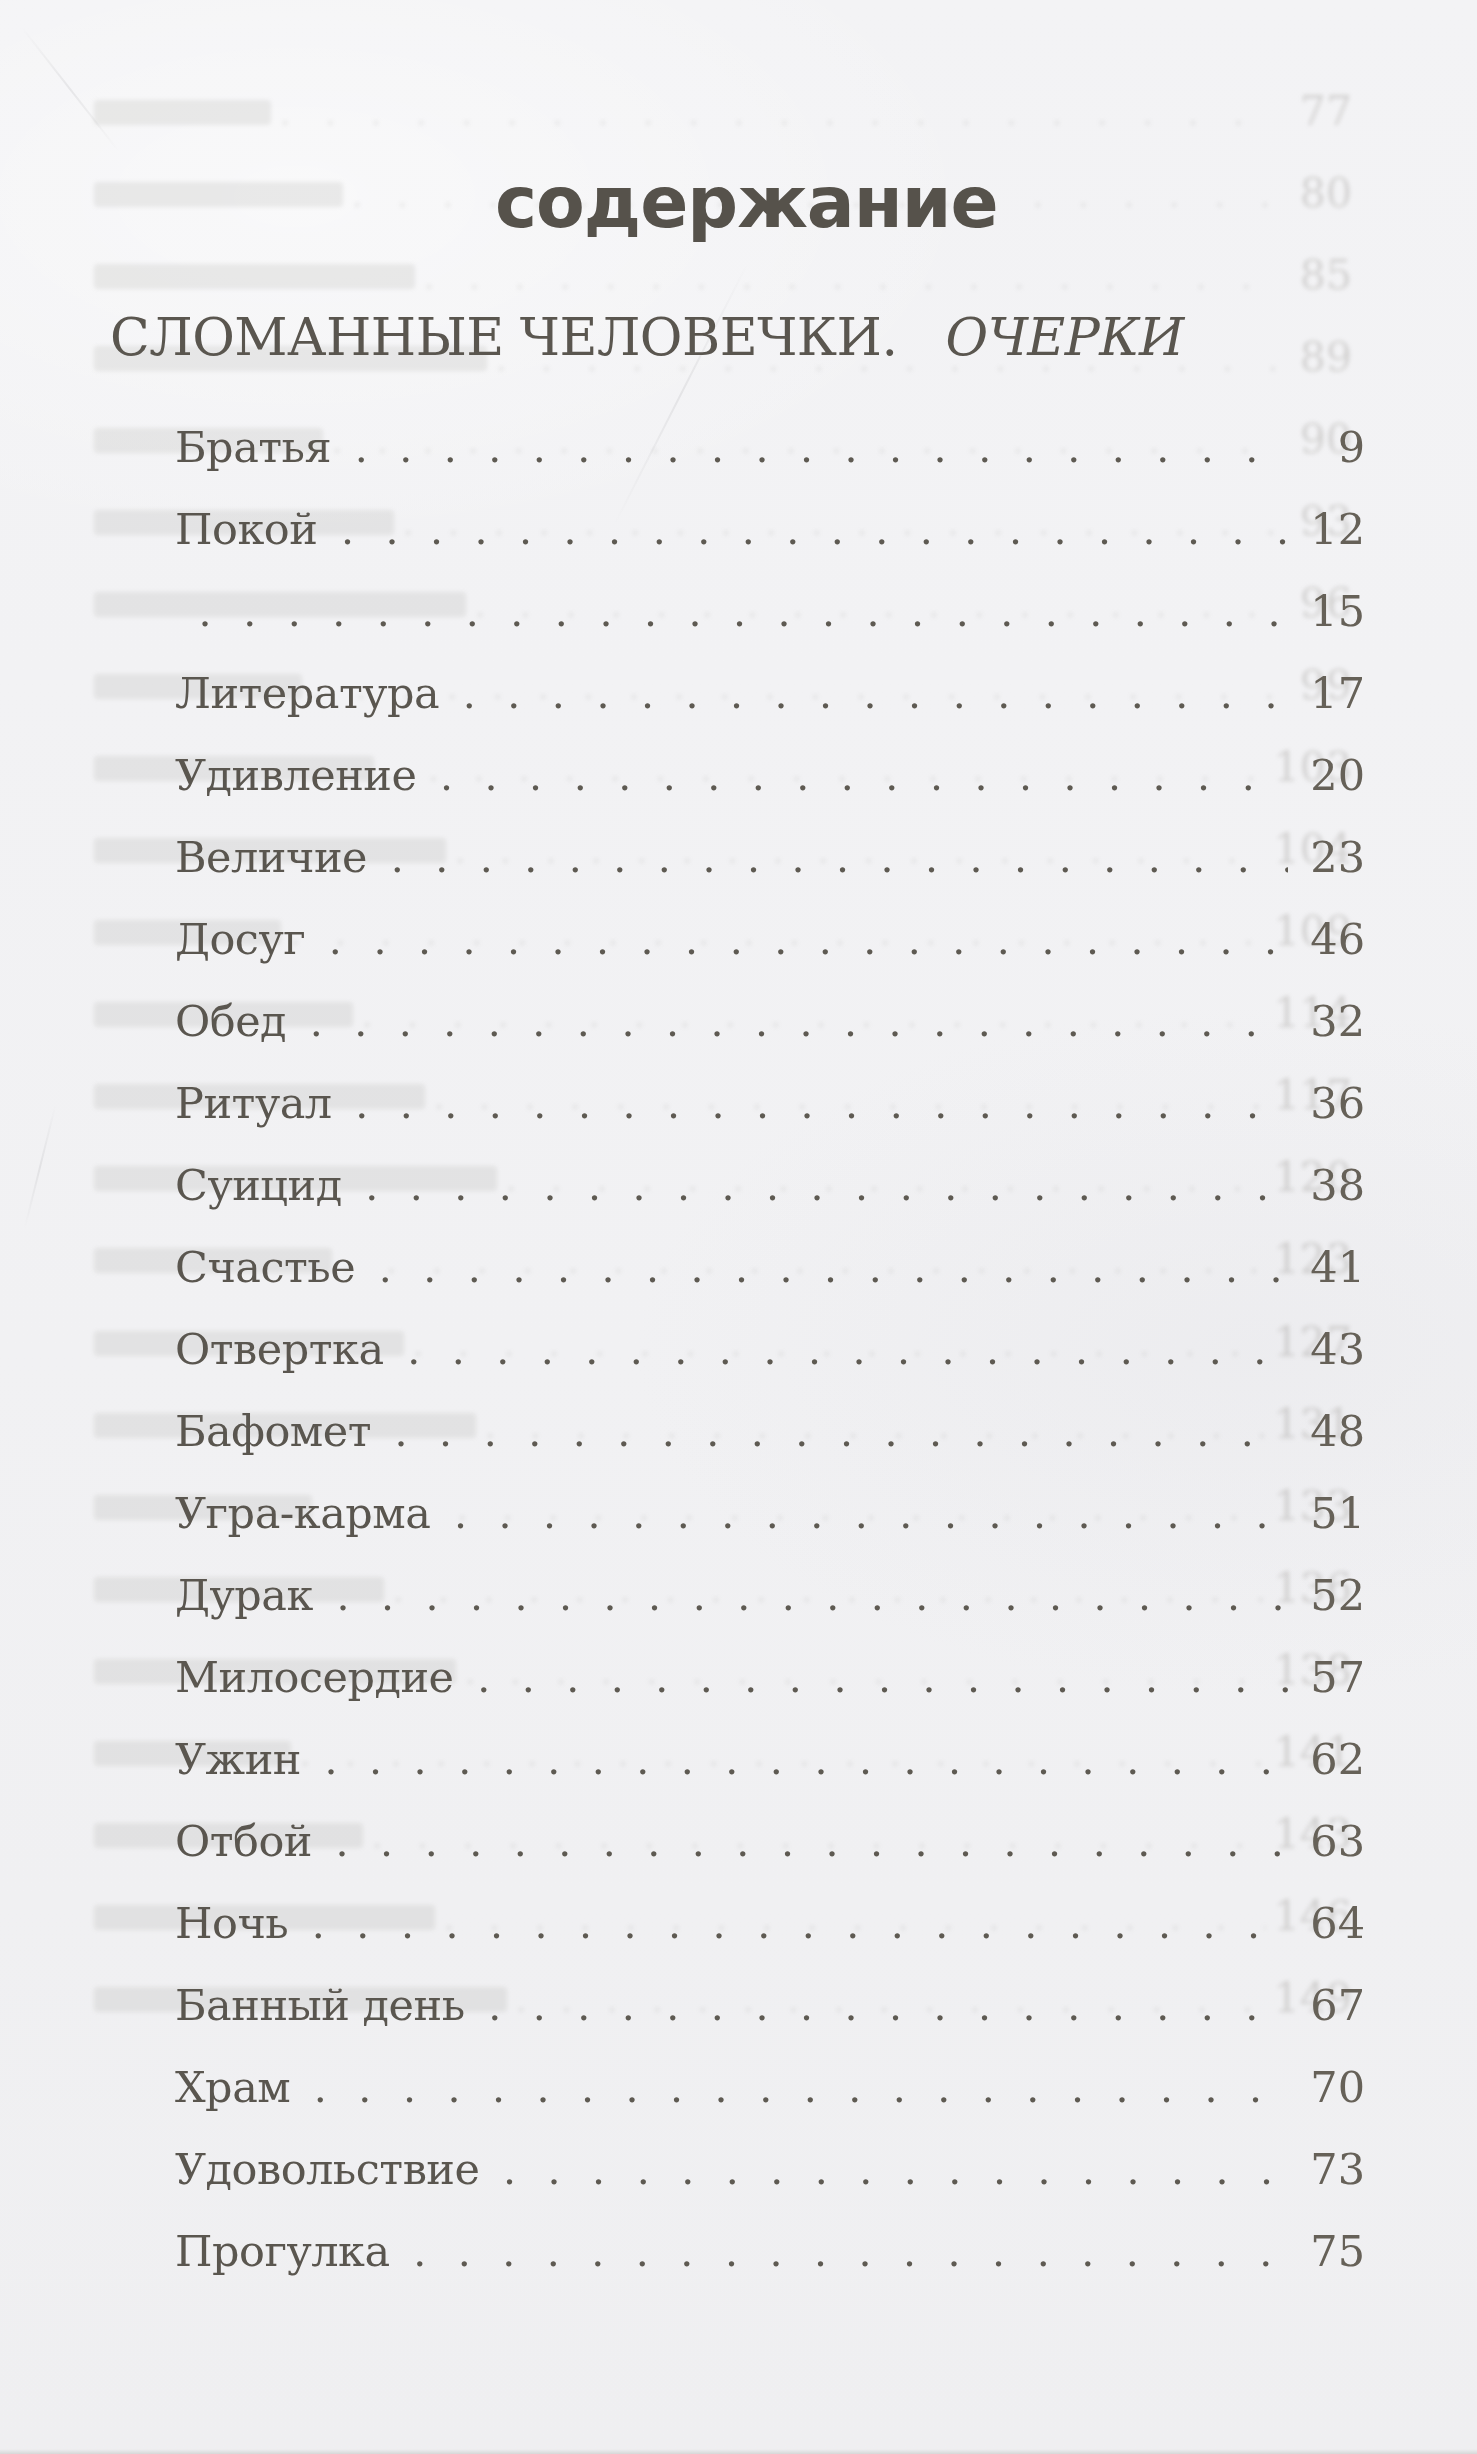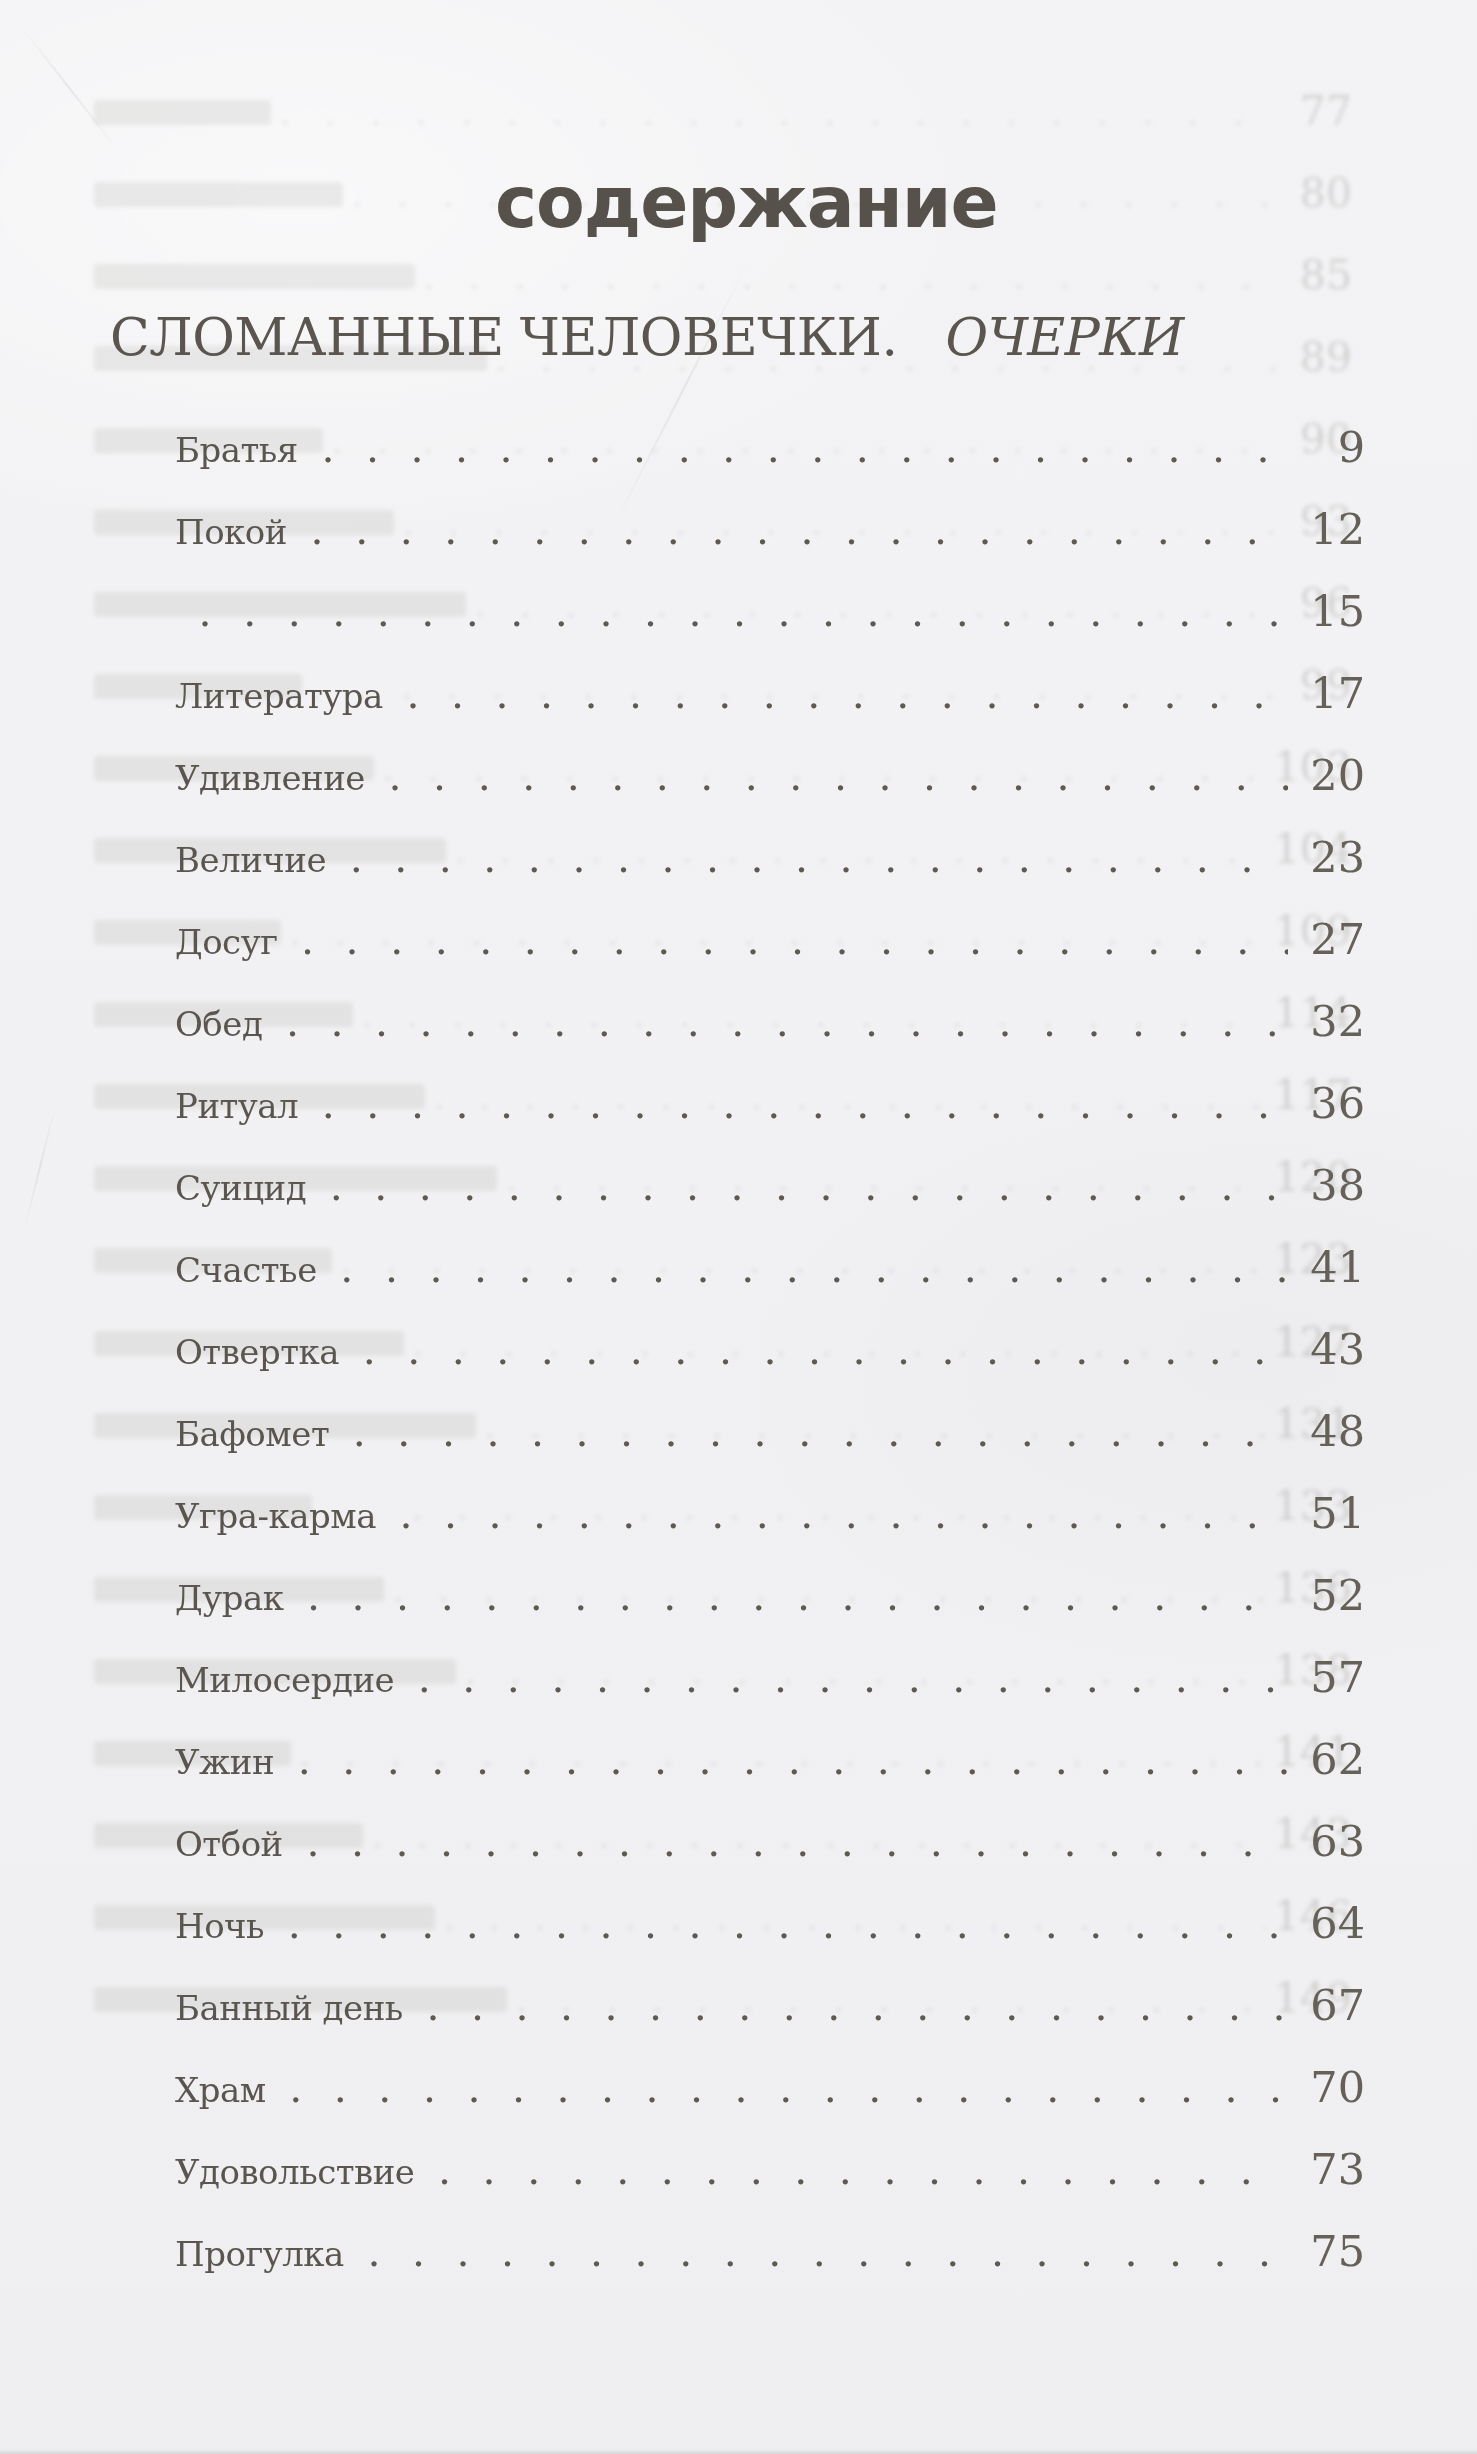--- a/index.html
+++ b/index.html
@@ -47,21 +47,21 @@
     white-space:nowrap;
   }
   .heading .hsub{font-style:italic;}
   .toc{
     position:absolute;left:175px;right:113px;top:406px;
   }
   .toc-row{
     height:82px;box-sizing:border-box;padding-top:15.8px;
     display:flex;align-items:baseline;
   }
-  .entry-title{font-size:34px;line-height:1.2;color:#5a564f;letter-spacing:-0.5px;white-space:nowrap;}
+  .entry-title{font-size:43px;line-height:1.2;color:#5a564f;letter-spacing:-0.5px;white-space:nowrap;}
   .leader{
     flex:1;overflow:hidden;white-space:nowrap;
     font-size:41px;letter-spacing:31.5px;color:#5e5a52;
     margin:0 5.9px 0 23.6px;
   }
   .pagenum{font-size:43px;color:#666158;min-width:71px;text-align:right;}
 </style>
 </head>
 <body>
 
@@ -234,21 +234,21 @@
 
   <div class="toc-row">
     <span class="entry-title">Величие</span>
     <span class="leader">........................................</span>
     <span class="pagenum">23</span>
   </div>
 
   <div class="toc-row">
     <span class="entry-title">Досуг</span>
     <span class="leader">........................................</span>
-    <span class="pagenum">27</span>
+    <span class="pagenum">46</span>
   </div>
 
   <div class="toc-row">
     <span class="entry-title">Обед</span>
     <span class="leader">........................................</span>
     <span class="pagenum">32</span>
   </div>
 
   <div class="toc-row">
     <span class="entry-title">Ритуал</span>

